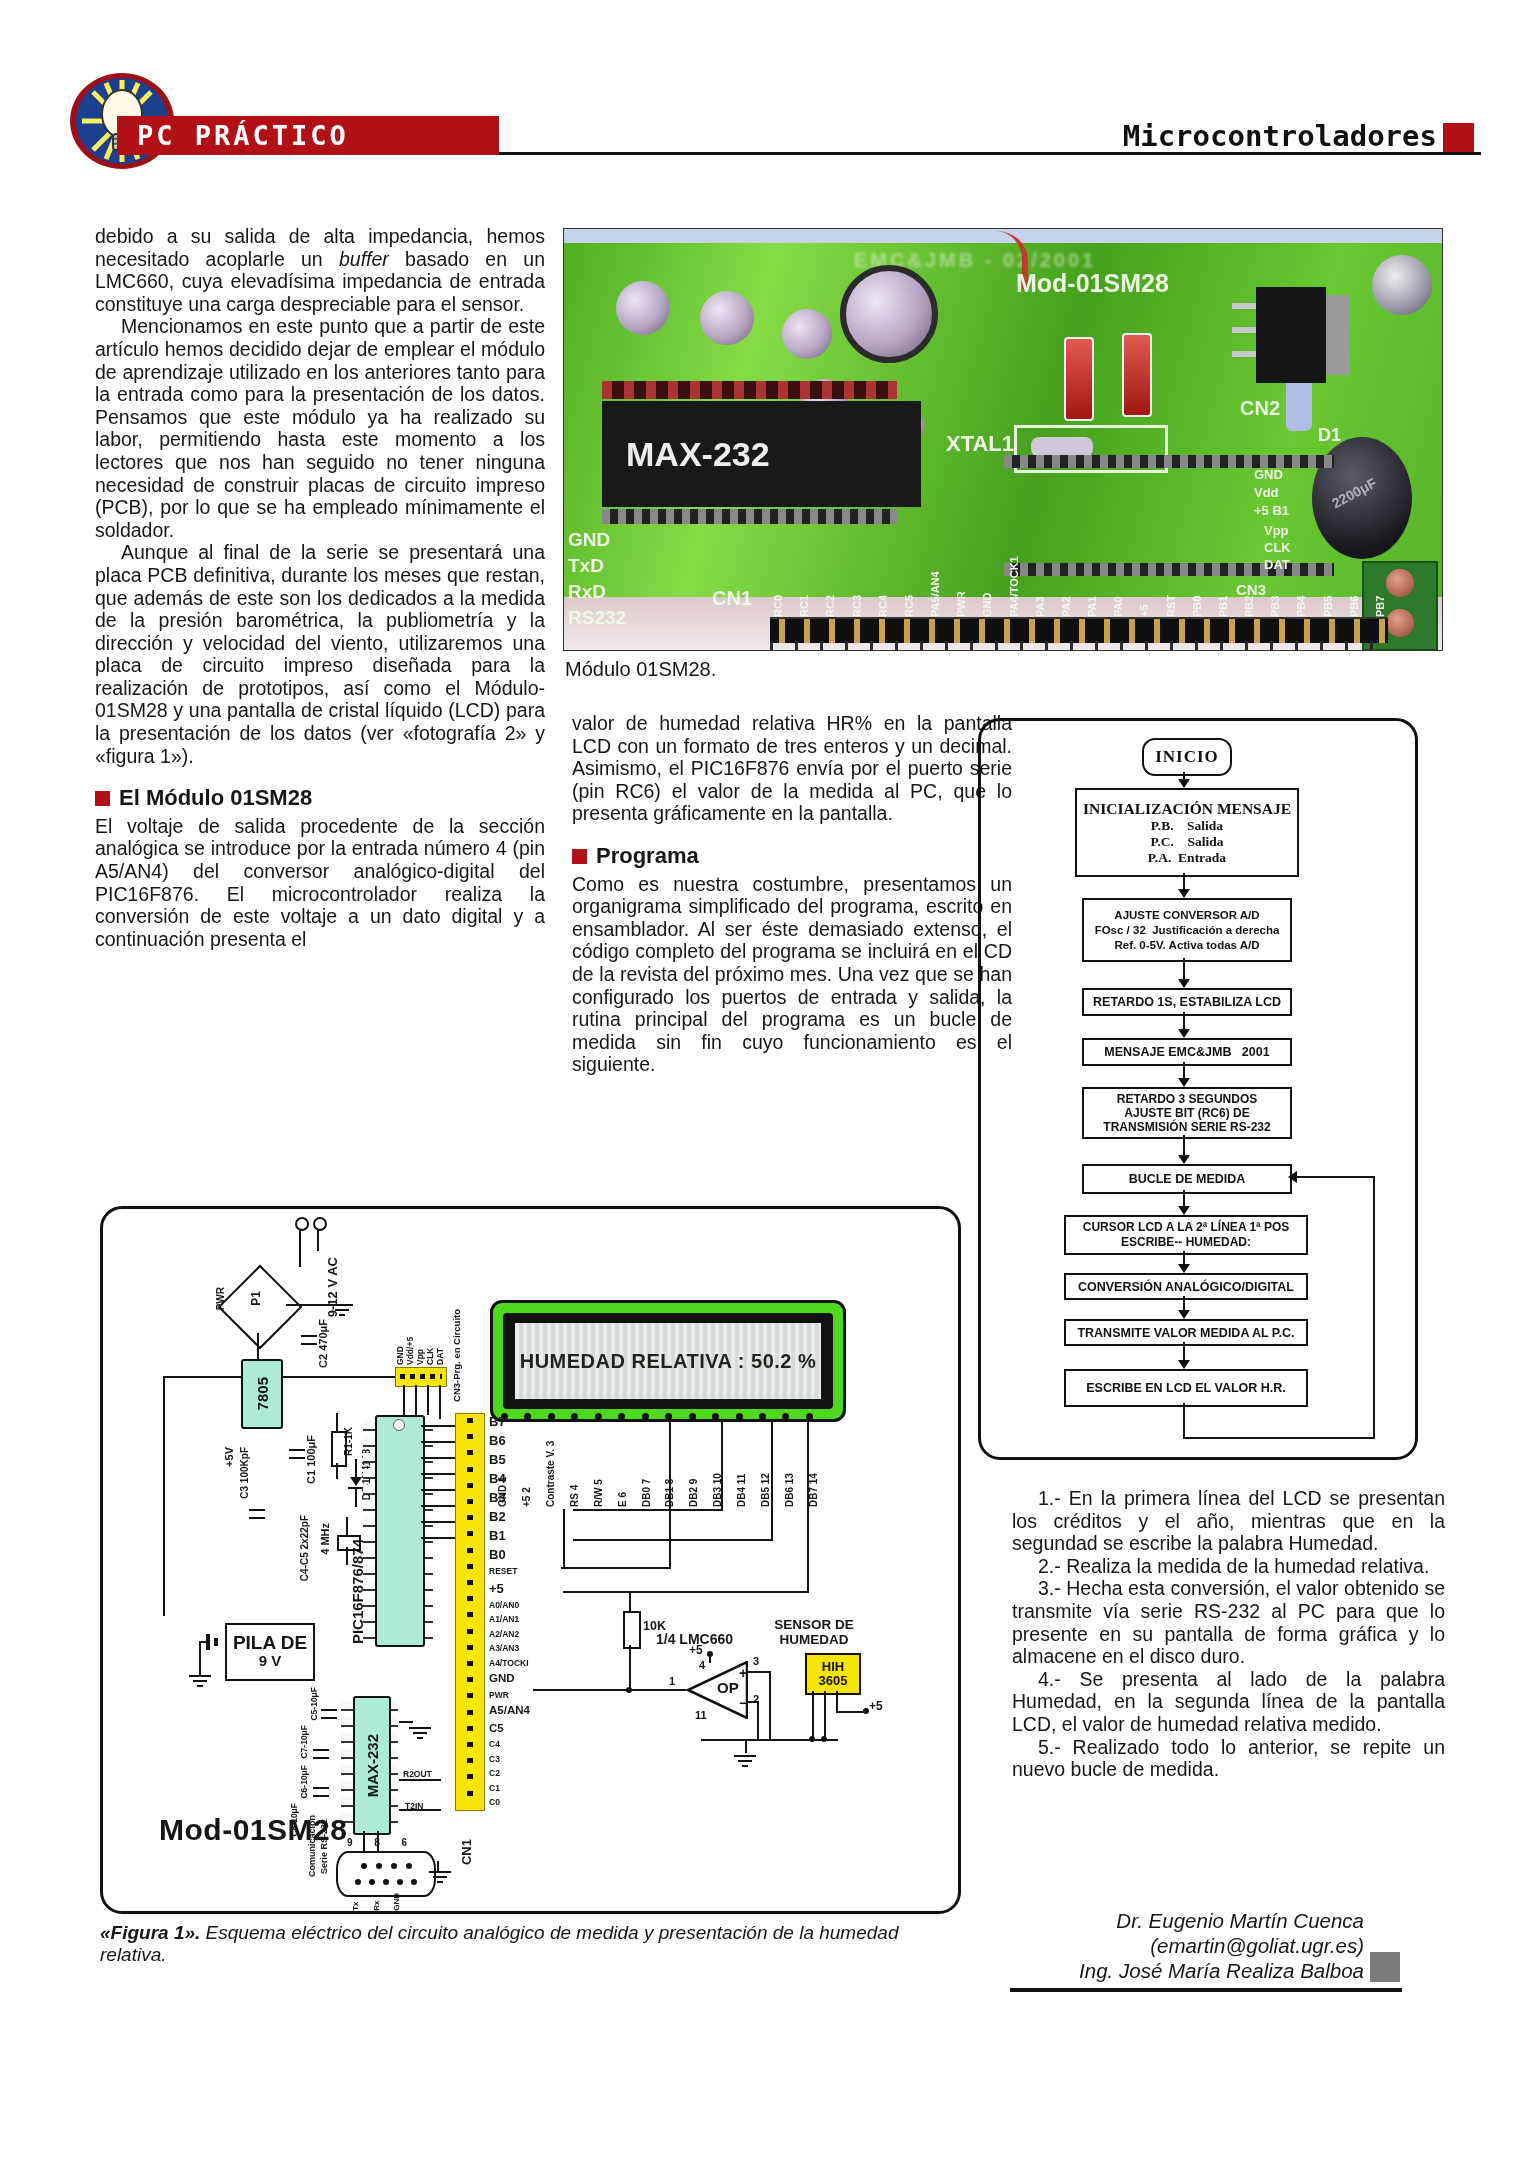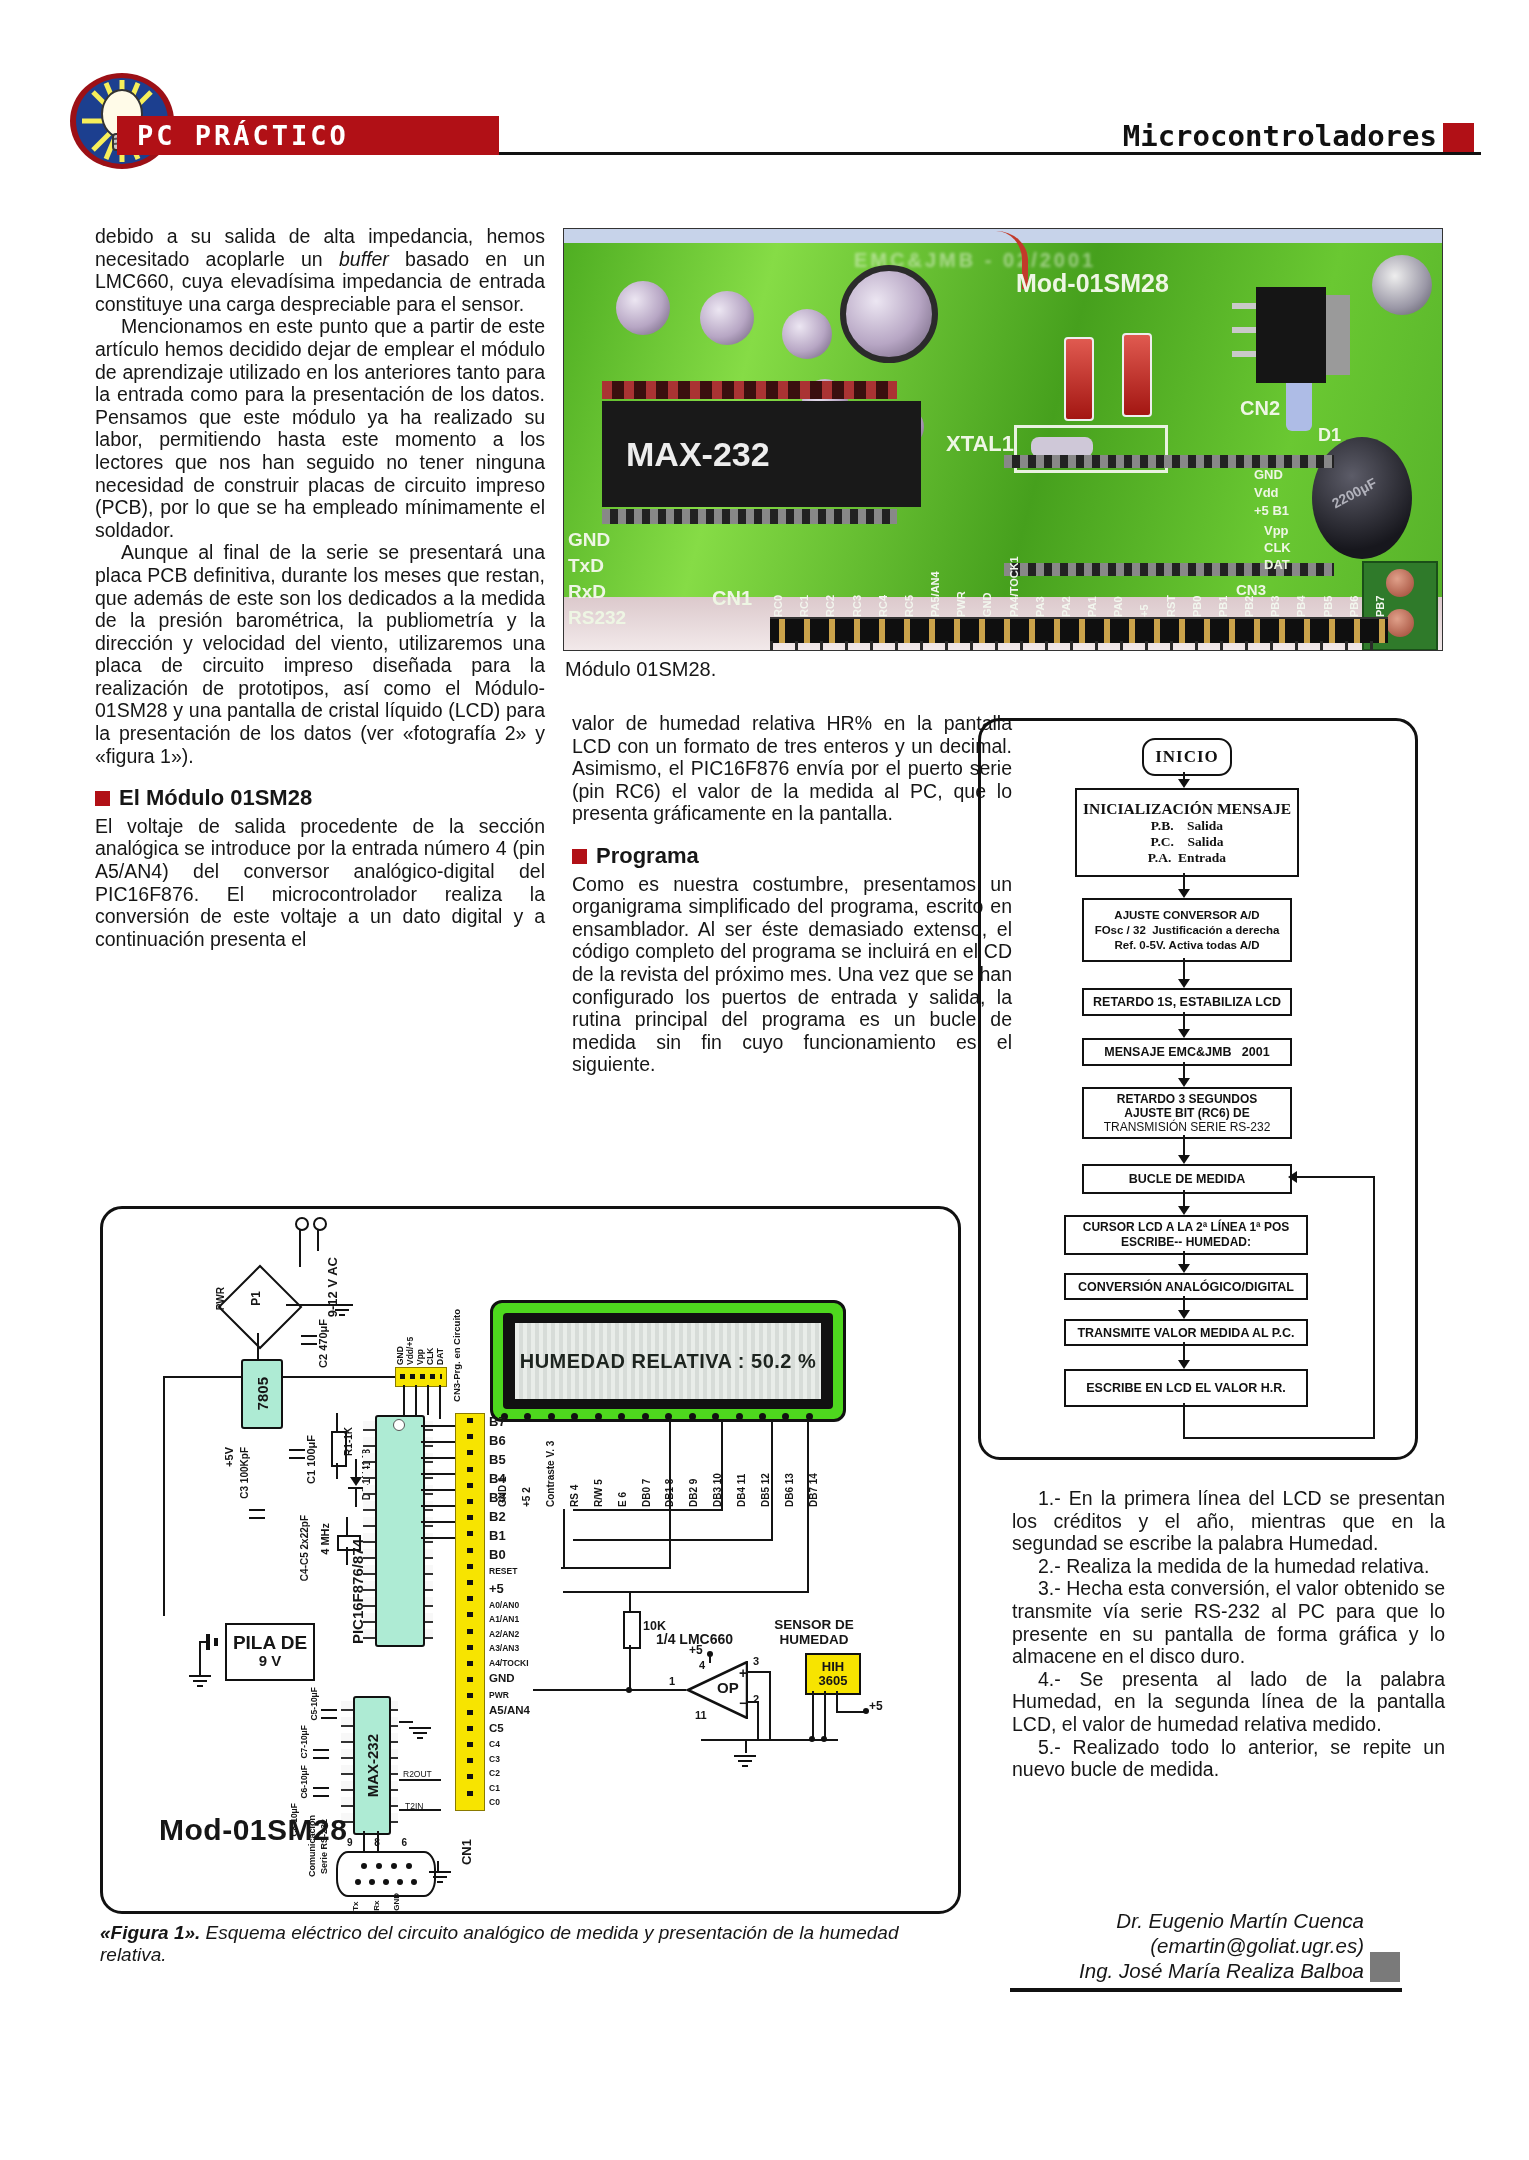--- a/index.html
+++ b/index.html
@@ -39,21 +39,21 @@
   .tdn{position:absolute;width:0;height:0;border-left:6px solid transparent;
        border-right:6px solid transparent;border-top:9px solid #111;}
   .tlf{position:absolute;width:0;height:0;border-top:6px solid transparent;
        border-bottom:6px solid transparent;border-right:9px solid #111;}
   
   .schem{position:absolute;border:3px solid #111;border-radius:22px;background:#fff;}
   .ic{position:absolute;background:var(--teal);border:2px solid #111;border-radius:3px;}
   .pins-l{position:absolute;background:repeating-linear-gradient(180deg,#f8f8f8 0 8px,#333 8px 10px,transparent 10px 16px);}
   .box{position:absolute;border:2px solid #111;background:#fff;}
   .lab{position:absolute;font-weight:700;}
-  .labs{position:absolute;font-size:8.5px;font-weight:400;}
+  .labs{position:absolute;font-size:8.5px;font-weight:700;}
   .cn1col{display:flex;flex-direction:column;justify-content:space-between;}
   .cn1col .lb{font-size:13px;font-weight:700;line-height:1;}
   .cn1col .lm{font-size:11.5px;font-weight:700;line-height:1;}
   .cn1col .ls{font-size:8.5px;font-weight:600;line-height:1;}
   .lcd{position:absolute;background:#4ed81e;border:3px solid #111;border-radius:12px;}
   .lcdin{position:absolute;left:10px;top:10px;right:10px;bottom:10px;background:#111;border-radius:4px;}
   .lcdscr{position:absolute;left:12px;top:10px;right:12px;bottom:10px;
           background:repeating-linear-gradient(90deg,#e9ede9 0 4px,#d7dcd8 4px 8px);
           display:flex;align-items:center;justify-content:center;
           font-weight:700;font-size:20px;color:#1d241f;letter-spacing:.5px;}
@@ -254,21 +254,21 @@
       </div>
   </div>
   <div class="fcb" style="left:1082px;top:988px;width:206px;height:24px;">
       <span>RETARDO 1S, ESTABILIZA LCD</span>
     </div>
   <div class="fcb pre" style="left:1082px;top:1038px;width:206px;height:24px;"><span class="pre">MENSAJE EMC&amp;JMB   2001</span></div>
   <div class="fcb" style="left:1082px;top:1087px;width:206px;height:48px;">
     <div class="rep">
         <div style="font-size:12px;line-height:14px;font-weight:700;">RETARDO 3 SEGUNDOS</div>
         <div style="font-size:12px;line-height:14px;font-weight:700;">AJUSTE BIT (RC6) DE</div>
-        <div style="font-size:12px;line-height:14px;font-weight:400;">TRANSMISIÓN SERIE RS-232</div>
+        <div style="font-size:12px;line-height:14px;font-weight:700;">TRANSMISIÓN SERIE RS-232</div>
       </div>
   </div>
   <div class="fcb" style="left:1082px;top:1164px;width:206px;height:26px;">
       <span>BUCLE DE MEDIDA</span>
     </div>
   <div class="fcb" style="left:1064px;top:1215px;width:240px;height:36px;">
     <div class="rep">
         <div style="font-size:12px;line-height:15px;font-weight:700;">CURSOR LCD A LA 2ª LÍNEA 1ª POS</div>
         <div style="font-size:12px;line-height:15px;font-weight:700;">ESCRIBE-- HUMEDAD:</div>
       </div>

